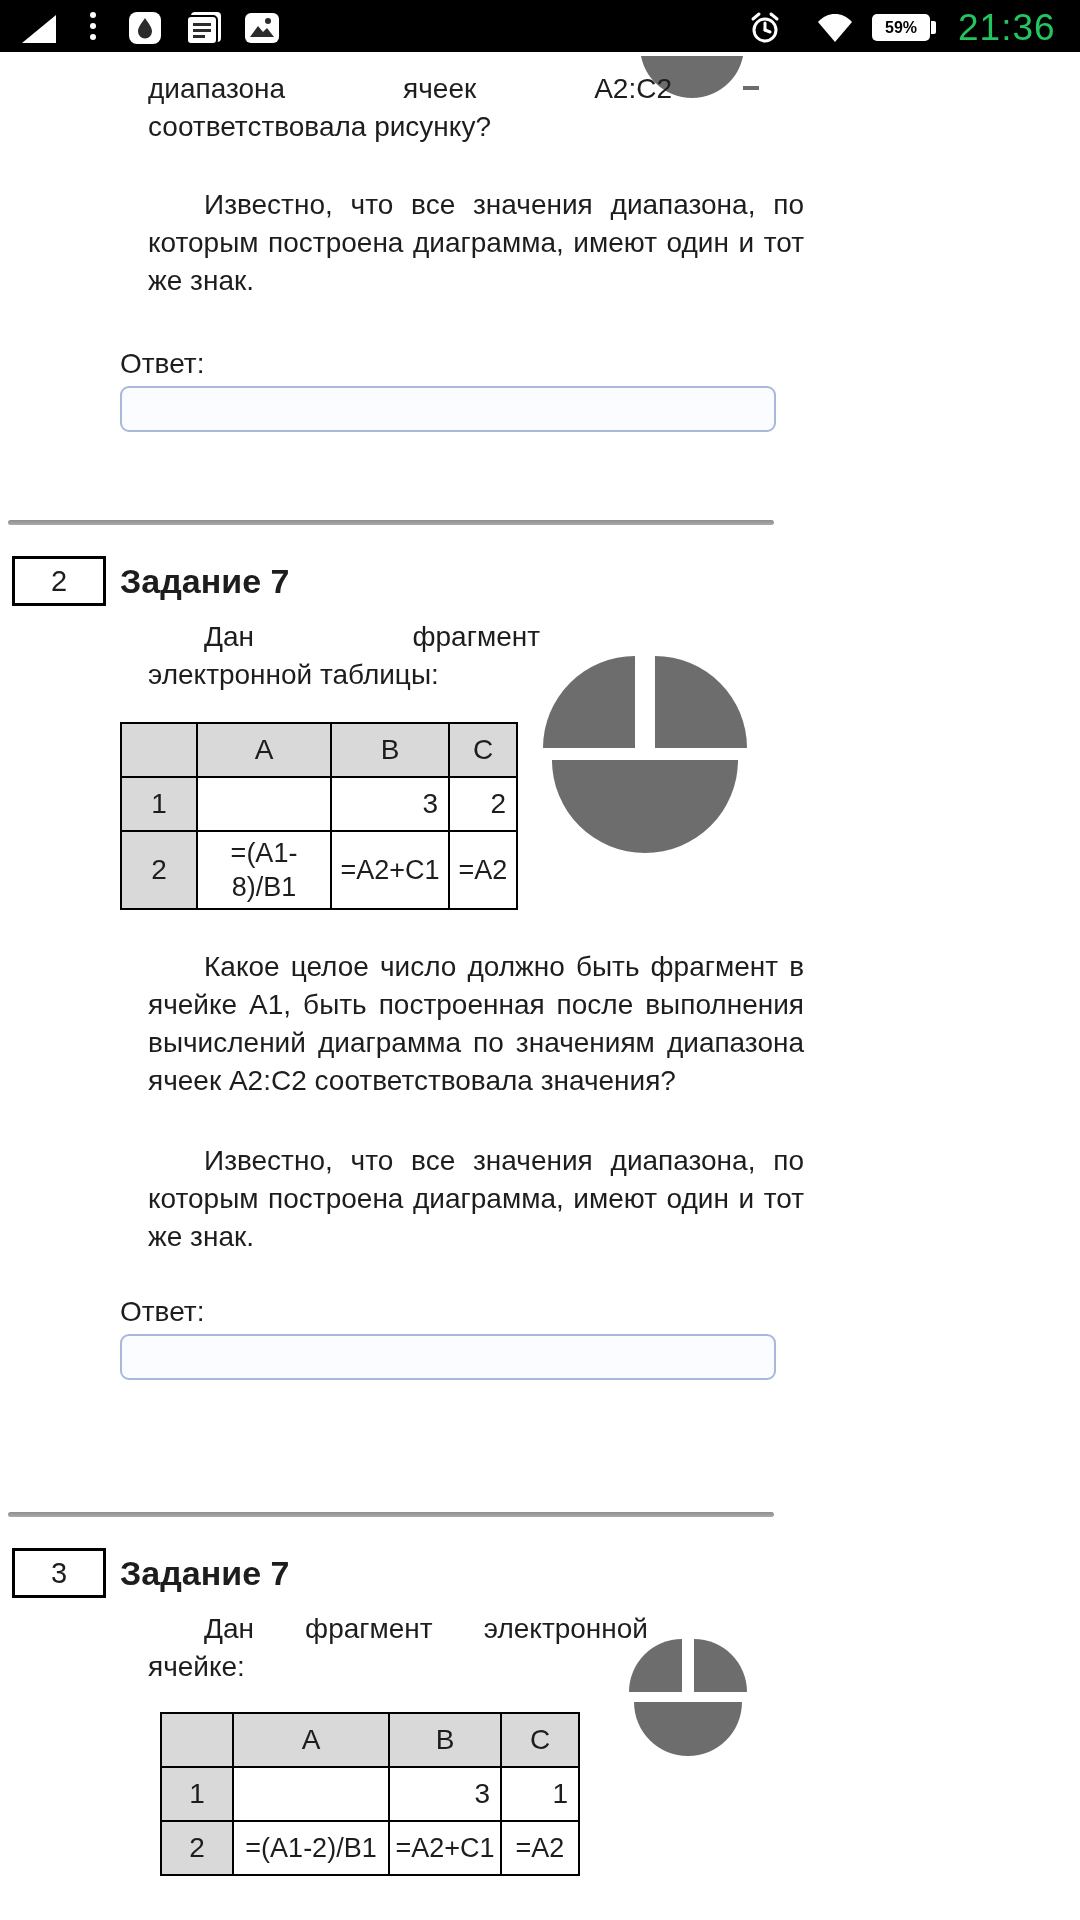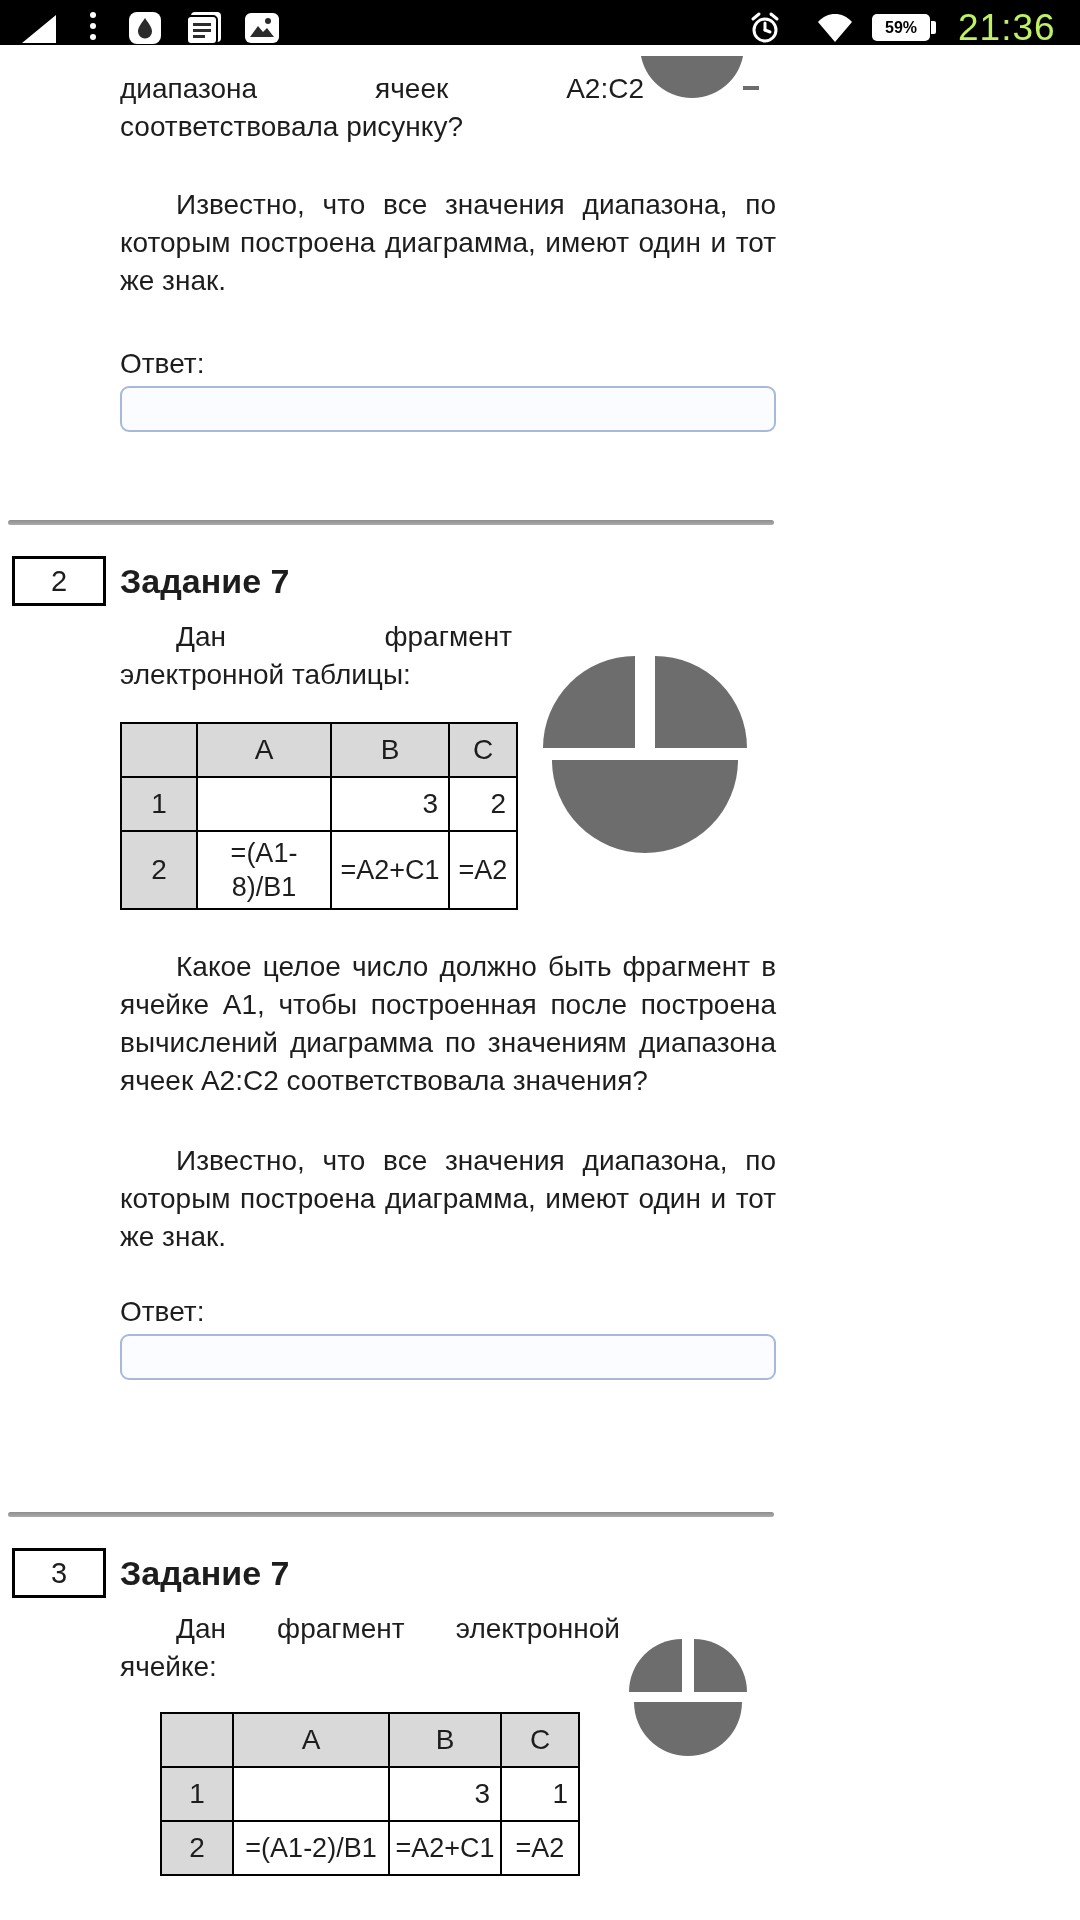--- a/index.html
+++ b/index.html
@@ -1,31 +1,31 @@
 <!DOCTYPE html>
 <html><head>
 <meta charset="utf-8">
 <style>
   html,body { margin:0; padding:0; background:#ffffff; }
   .screen {
     position:relative; width:1080px; height:1920px; background:#ffffff;
     font-family:"Liberation Sans", sans-serif; color:#1d1d1d; overflow:hidden;
   }
   
-  .statusbar { position:absolute; left:0; top:0; width:1080px; height:45px; background:#000000; }
+  .statusbar { position:absolute; left:0; top:0; width:1080px; height:52px; background:#000000; }
   .sb-item { position:absolute; }
-  .time { position:absolute; top:7px; left:958px; font-size:37px; color:#bef264; letter-spacing:1px; }
+  .time { position:absolute; top:7px; left:958px; font-size:37px; color:#22c55e; letter-spacing:1px; }
   .battery { position:absolute; left:872px; top:14px; width:58px; height:27px; background:#ffffff; border-radius:5px;
              display:flex; align-items:center; justify-content:center; }
   .battery .pct { font-size:16px; font-weight:bold; color:#000000; }
   .battery-nub { position:absolute; left:931px; top:21px; width:5px; height:13px; background:#ffffff; border-radius:0 2px 2px 0; }
   .dots { position:absolute; left:90px; top:12px; display:flex; flex-direction:column; gap:5px; }
   .dots i { width:6px; height:6px; border-radius:50%; background:#ffffff; }
   
-  .para { position:absolute; }
+  .para { position:absolute;margin-left:28px; }
   .tl { font-size:28px; line-height:38px; height:38px; white-space:nowrap; }
   .j { text-align:justify; text-align-last:justify; white-space:normal; }
   .ind { padding-left:56px; }
   .ans-label { position:absolute; left:120px; font-size:28px; }
   .answer {
     position:absolute; left:120px; width:656px; height:46px; box-sizing:border-box;
     border:2px solid #a7b8dc; border-radius:9px; background:#fbfcff; font-size:26px; padding:0 12px; outline:none;
     font-family:"Liberation Sans", sans-serif;
   }
   .divider { position:absolute; left:8px; width:766px; height:5px; border-radius:3px;
@@ -153,21 +153,21 @@
       <td class="hd">2</td>
       <td class="frm">=(A1-8)/B1</td>
       <td class="frm">=A2+C1</td>
       <td class="frm">=A2</td>
     </tr>
   </tbody>
     </table>
 
   <div class="para" style="left:120px;top:948px;width:656px">
     <div class="tl j ind">Какое целое число должно быть фрагмент в</div>
-    <div class="tl j">ячейке А1, чтобы построенная после построена</div>
+    <div class="tl j">ячейке А1, быть построенная после выполнения</div>
     <div class="tl j">вычислений диаграмма по значениям диапазона</div>
     <div class="tl">ячеек А2:С2 соответствовала значения?</div>
   </div>
 
   <div class="para" style="left:120px;top:1142px;width:656px">
     <div class="tl j ind">Известно, что все значения диапазона, по</div>
     <div class="tl j">которым построена диаграмма, имеют один и тот</div>
     <div class="tl">же знак.</div>
   </div>
 

